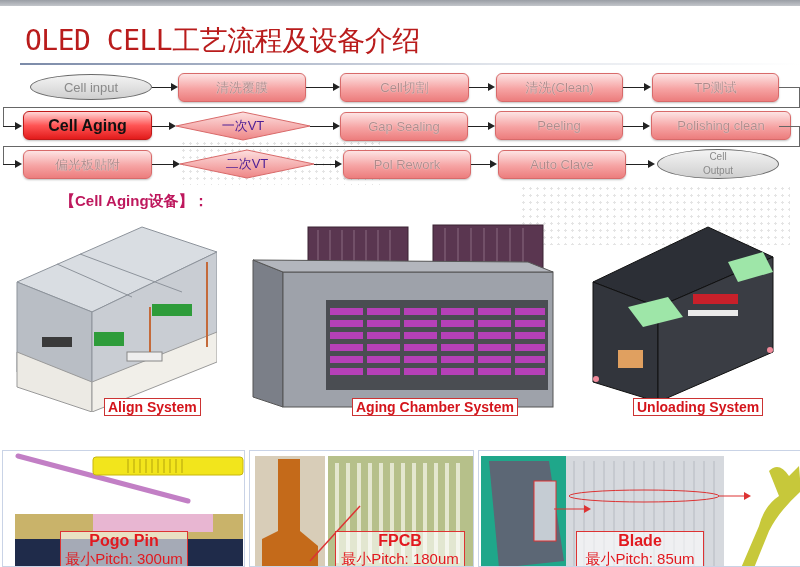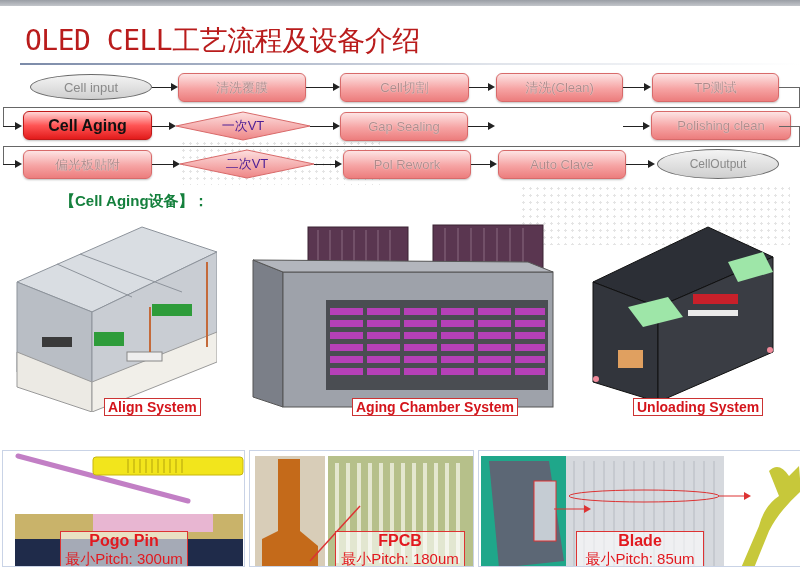--- a/index.html
+++ b/index.html
@@ -8,29 +8,29 @@
   .top-bar { position: absolute; left: 0; top: 0; width: 800px; height: 6px; background: linear-gradient(#9a9ea5, #c3c6cb); }
   .title { position: absolute; left: 25px; top: 22px; font-family: "DejaVu Sans Mono", "Liberation Mono", monospace; font-size: 28px; color: #b91c1c; letter-spacing: -0.5px; white-space: nowrap; }
   .title-line { position: absolute; left: 20px; top: 63px; width: 780px; height: 2px; background: linear-gradient(90deg, #7b8aa8, #dfe3ea 60%, #ffffff); }
 
   
   .flow { position: absolute; left: 0; top: 66px; width: 800px; height: 120px; }
   .node { position: absolute; display: flex; align-items: center; justify-content: center; font-size: 13px; color: #b08a8a; white-space: nowrap; }
   .box { height: 29px; border: 1px solid #d86a6a; border-radius: 6px; background: linear-gradient(#fde4e4, #f6a3a3 55%, #ec7d7d); box-shadow: 0 1px 2px rgba(0,0,0,0.25); text-shadow: 0 0 1px #fff; }
   .box.active { background: linear-gradient(#ffd6d6, #f55 50%, #e21b1b); border-color: #c01818; color: #111; font-weight: bold; font-size: 16px; text-shadow: none; }
   .oval { height: 26px; border: 1px solid #6b6b6b; border-radius: 50%; background: linear-gradient(#f4f4f4, #cfcfcf); color: #8a8a8a; }
-  .oval.two { flex-direction: row; line-height: 14px; font-size: 12px; }
+  .oval.two { flex-direction: column; line-height: 14px; font-size: 10px; }
   .diamond { height: 30px; }
   .diamond svg { position: absolute; left: 0; top: 0; }
   .diamond span { position: relative; color: #4c1d95; }
   .line { position: absolute; background: #222; }
   .arrow { position: absolute; width: 0; height: 0; border-top: 4px solid transparent; border-bottom: 4px solid transparent; border-left: 7px solid #222; }
   .wrap-line { position: absolute; border: 1px solid #666; }
 
-  .section-label { position: absolute; left: 60px; top: 192px; font-size: 15px; font-weight: bold; color: #15803d; white-space: nowrap; }
+  .section-label { position: absolute; left: 60px; top: 192px; font-size: 15px; font-weight: bold; color: #be185d; white-space: nowrap; }
 
   
   .equip { position: absolute; }
   .cap { position: absolute; border: 1px solid #c33; background: #fff; color: #d4141b; font-weight: bold; font-size: 14px; padding: 0 3px; white-space: nowrap; line-height: 16px; }
 
   .bottom-panel { position: absolute; top: 450px; height: 117px; border: 1px solid #c9d3e6; overflow: hidden; }
   .pitch-box { position: absolute; border: 1px solid #d33; background: rgba(255,255,255,0.6); color: #e2191f; text-align: center; line-height: 18px; }
   .pitch-box .t1 { font-weight: bold; font-size: 16px; display: block; }
   .pitch-box .t2 { font-size: 15px; display: block; }
   .dots { position: absolute; background-image: radial-gradient(#e4e4e4 1.2px, transparent 1.3px); background-size: 7px 7px; }
@@ -96,20 +96,23 @@
         </svg>
       <span>一次VT</span>
     </div>
     <div class="line" style="left:310px;top:60px;width:23px;height:1px;"></div>
     <div class="arrow" style="left:333px;top:56px;"></div>
     <div class="node box" style="left:340px;top:46px;width:128px;">
         <span>Gap Sealing</span>
       </div>
     <div class="line" style="left:468px;top:60px;width:21px;height:1px;"></div>
     <div class="arrow" style="left:488px;top:56px;"></div>
+    <div class="node box" style="left:495px;top:45px;width:128px;">
+        <span>Peeling</span>
+      </div>
     <div class="line" style="left:623px;top:60px;width:21px;height:1px;"></div>
     <div class="arrow" style="left:643px;top:56px;"></div>
     <div class="node box" style="left:651px;top:45px;width:140px;">
         <span>Polishing clean</span>
       </div>
 
     <div class="line" style="left:779px;top:60px;width:20px;height:1px;background:#666;"></div>
     <div class="line" style="left:799px;top:60px;width:1px;height:20px;background:#666;"></div>
     <div class="line" style="left:3px;top:80px;width:797px;height:1px;background:#666;"></div>
     <div class="line" style="left:3px;top:80px;width:1px;height:18px;background:#666;"></div>

